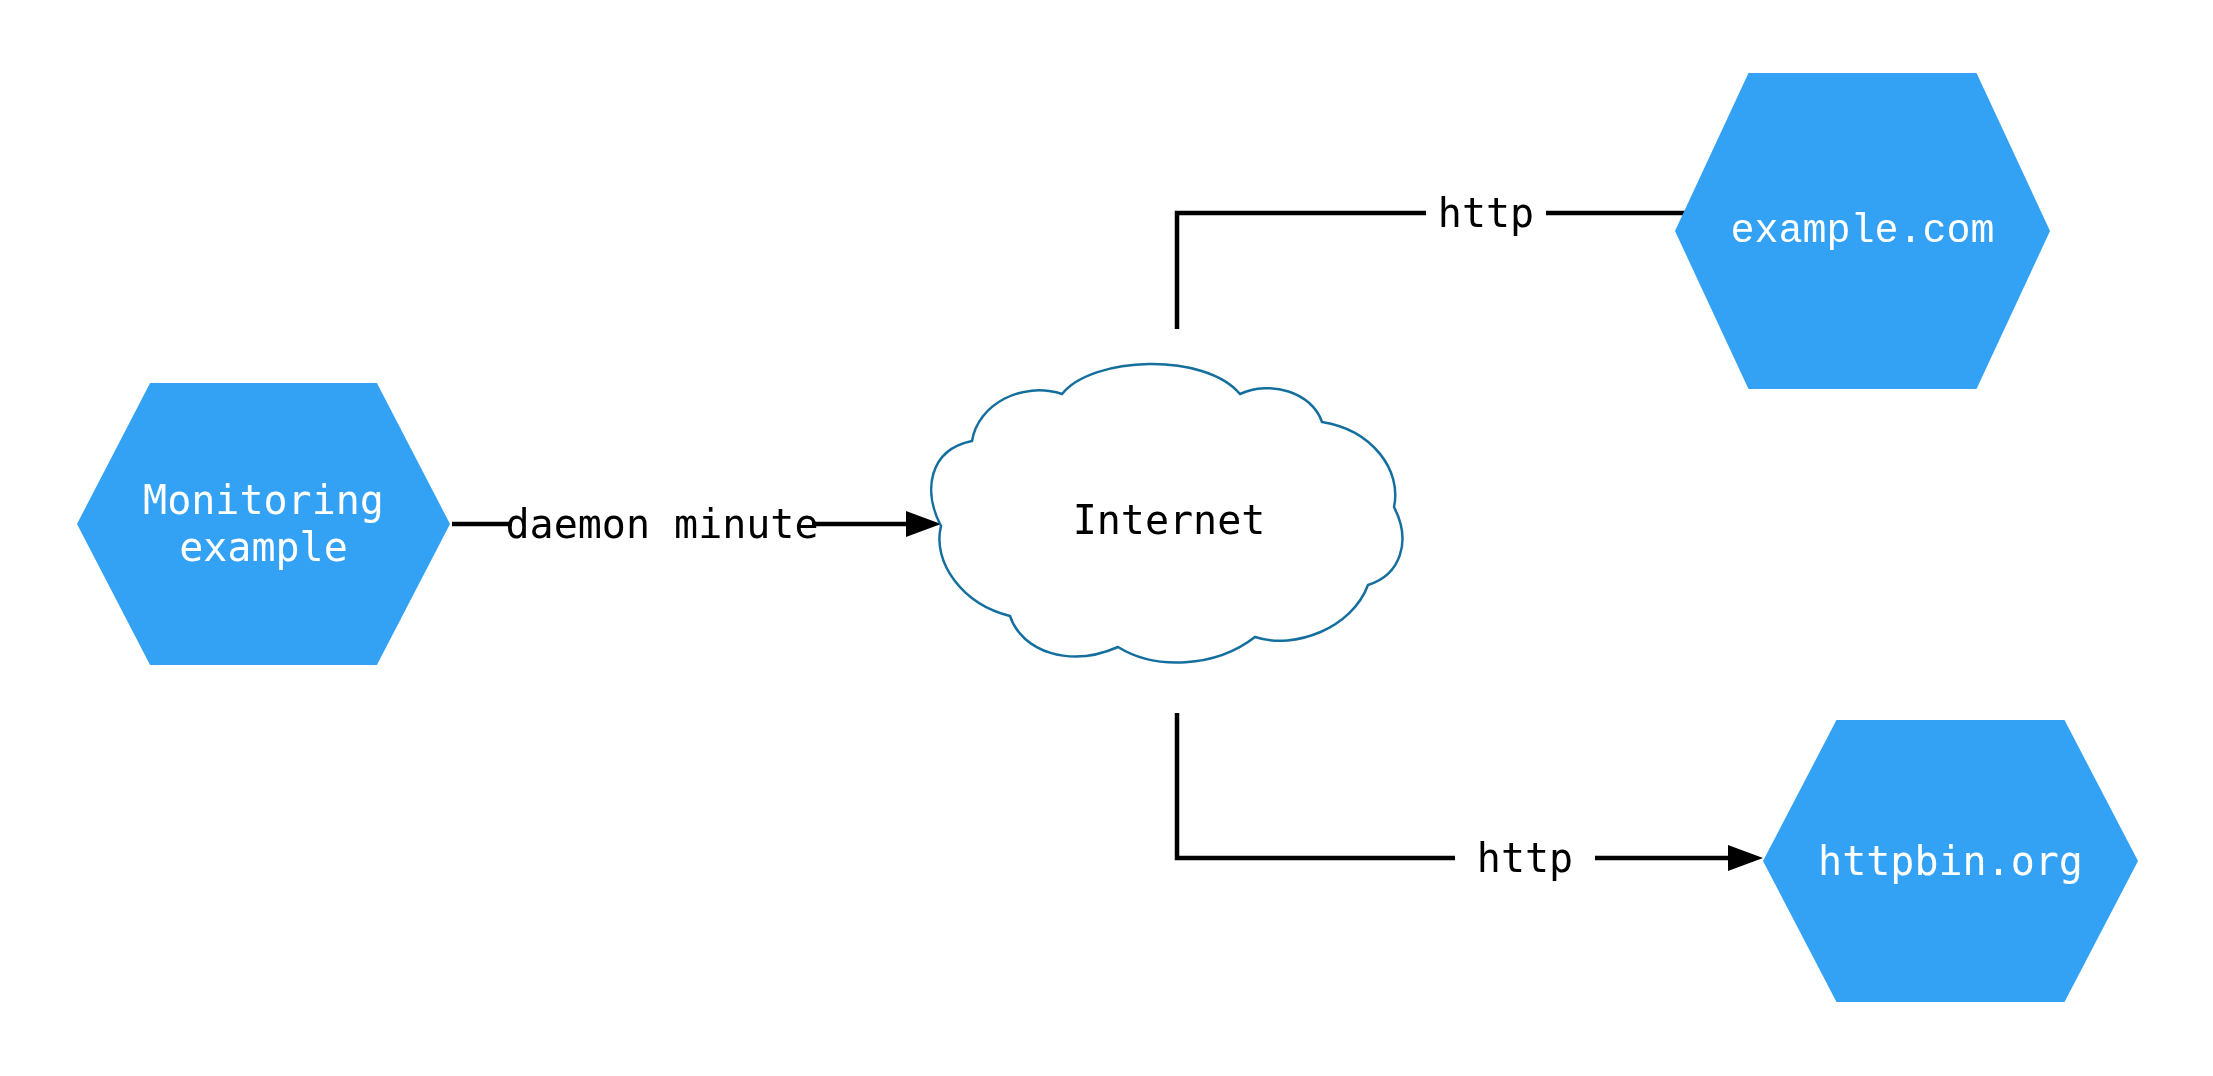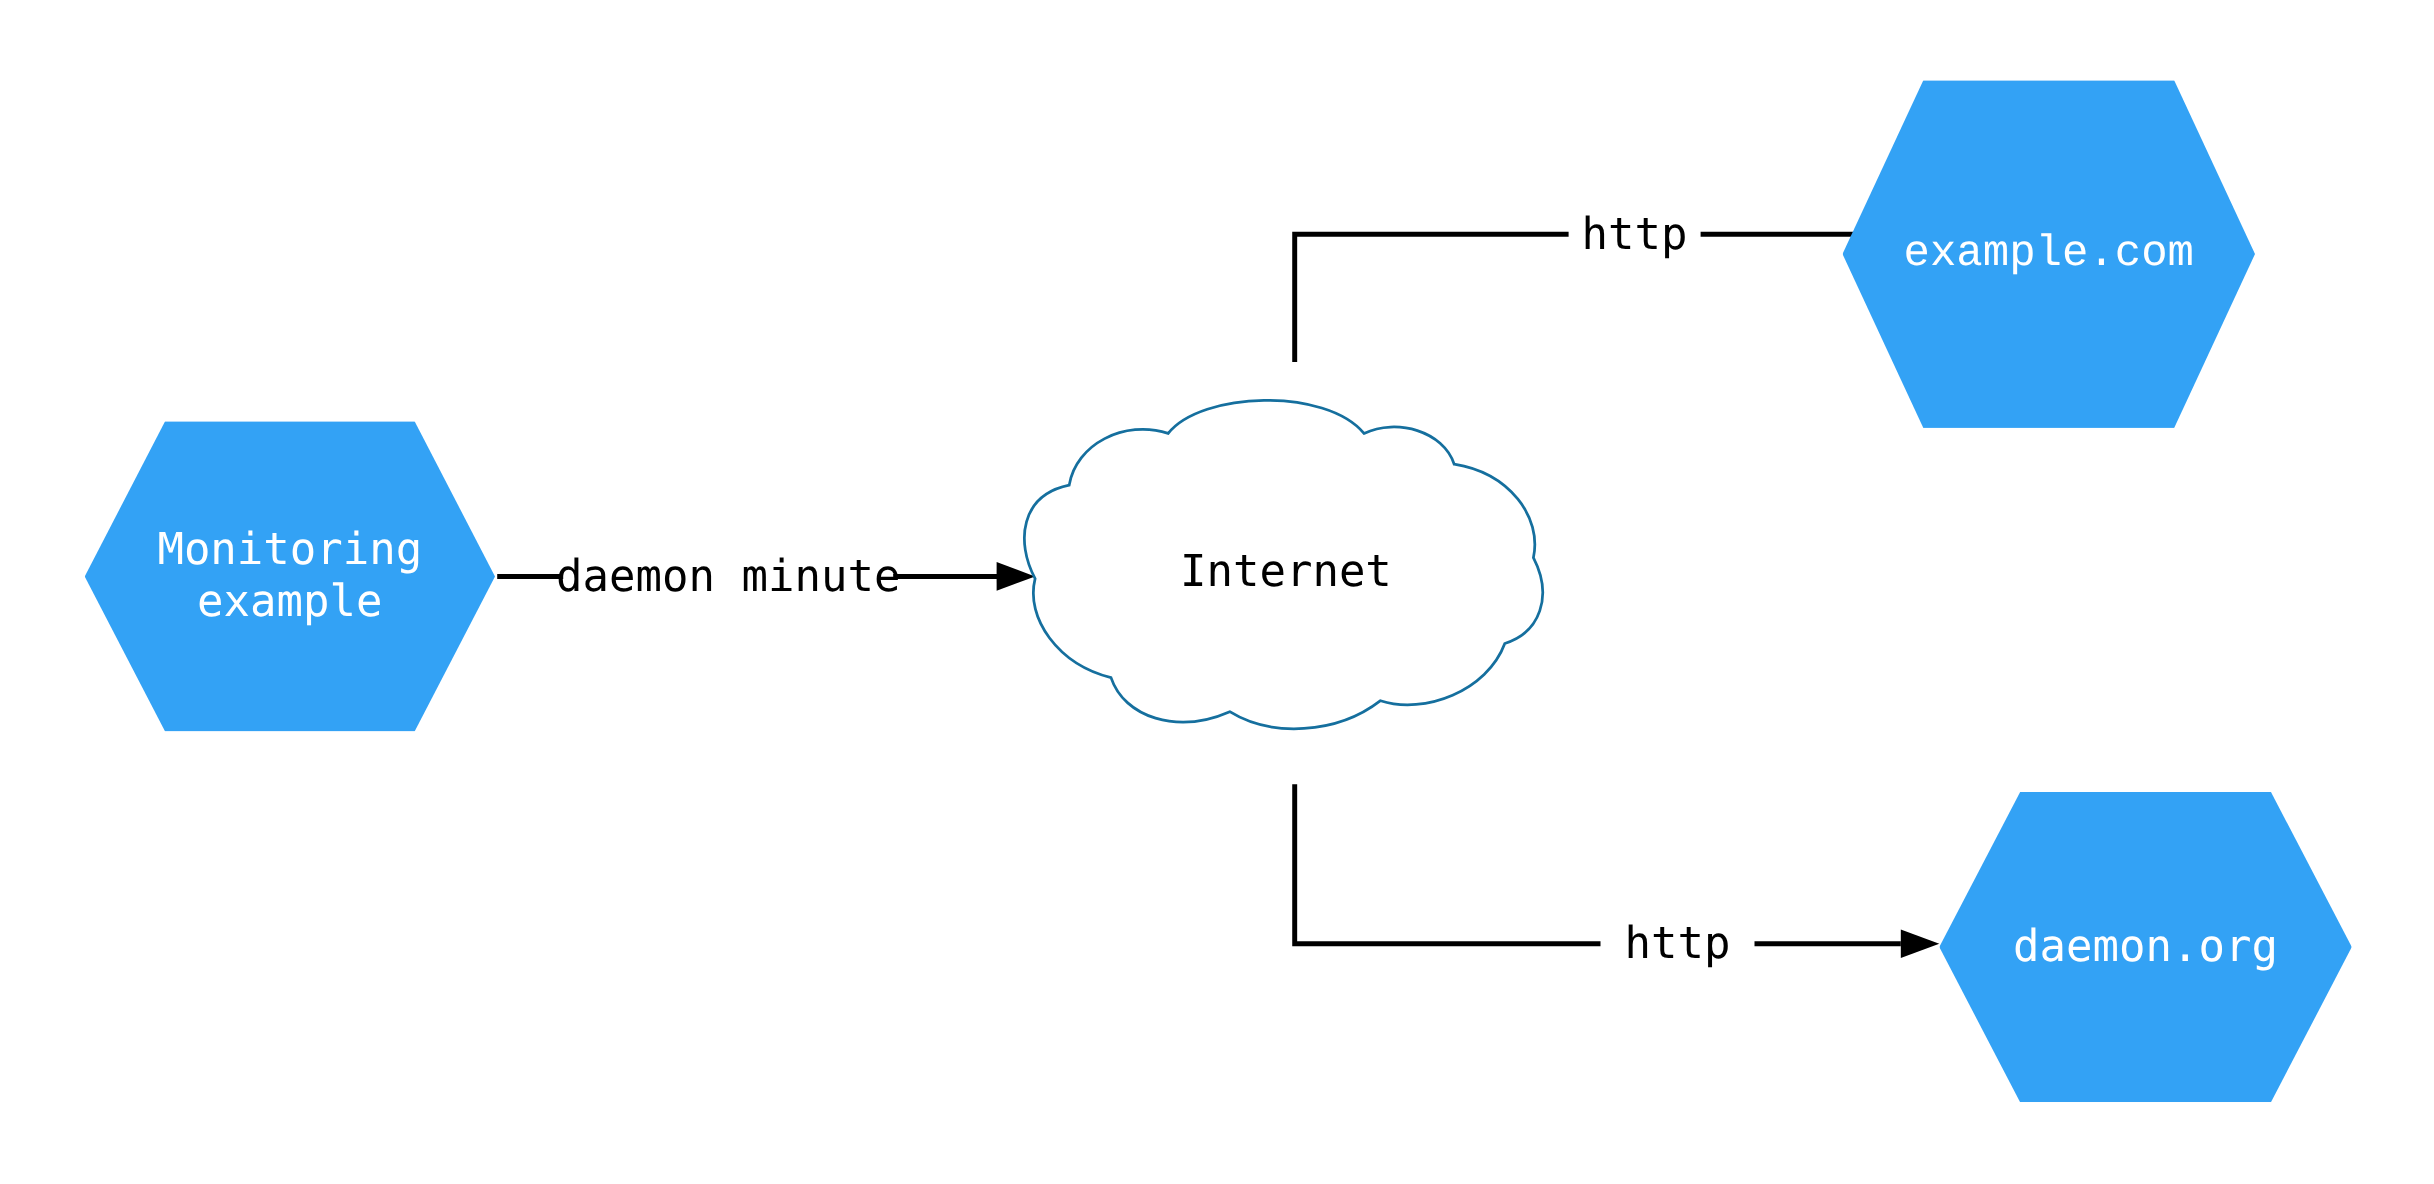--- a/index.html
+++ b/index.html
@@ -105,21 +105,21 @@
   <div class="hex-node" style="left:77px; top:383px; width:373px; height:282px;">
     <span class="node-label">Monitoring
 example</span>
   </div>
 
   <div class="hex-node" style="left:1675px; top:73px; width:375px; height:316px;font-family:Liberation Mono, monospace;">
     <span class="node-label">example.com</span>
   </div>
 
   <div class="hex-node" style="left:1763px; top:720px; width:375px; height:282px;">
-    <span class="node-label">daemon.org</span>
+    <span class="node-label">httpbin.org</span>
   </div>
 
   <div class="cloud-label" style="left:1019px; top:496px; width:300px; height:48px;">Internet</div>
 
   <div class="edge-label" style="left:512px; top:500px; width:300px; height:48px;">daemon minute</div>
 
   <div class="edge-label" style="left:1426px; top:189px; width:120px; height:48px;">http</div>
 
   <div class="edge-label" style="left:1455px; top:834px; width:140px; height:48px;">http</div>
 

